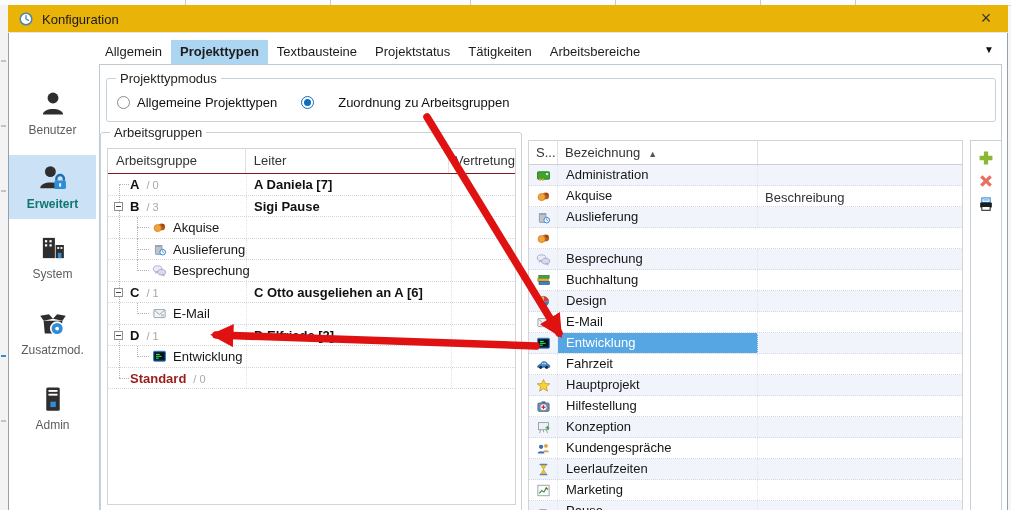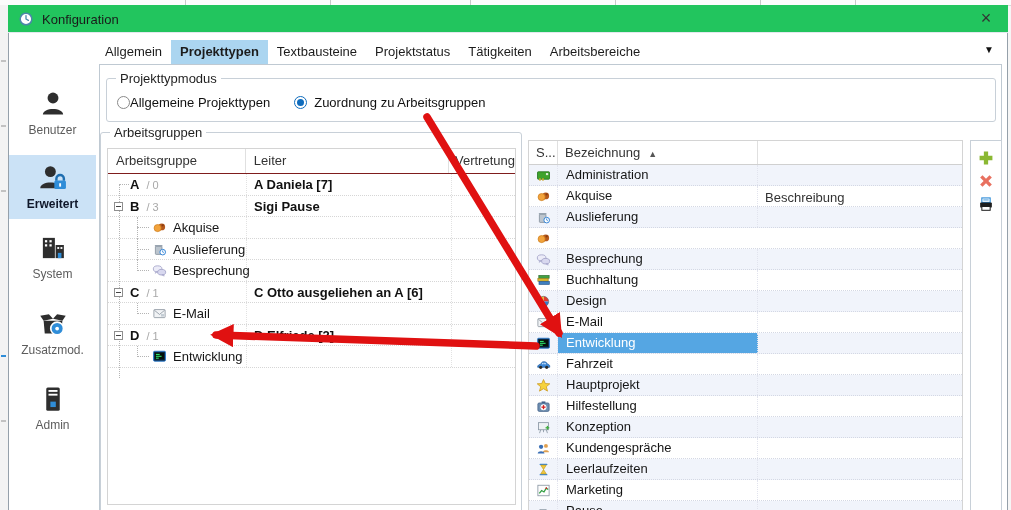--- a/index.html
+++ b/index.html
@@ -7,53 +7,53 @@
   #stage{position:relative;width:1011px;height:510px;overflow:hidden;background:#f6f6f6;}
 
   
   .bg-top{position:absolute;left:0;top:0;width:1011px;height:5px;background:#fcfcfc;border-bottom:1px solid #d8d8d8;}
   .bg-top i{position:absolute;top:0;width:1px;height:5px;background:#c9c9c9;}
   .bg-left{position:absolute;left:0;top:5px;width:8px;height:505px;background:#f3f3f3;}
   .bg-left i{position:absolute;left:1px;width:5px;height:2px;background:#c2c2c2;}
 
   
   #dialog{position:absolute;left:8px;top:5px;width:1000px;height:520px;background:#fff;border:1px solid #95a0aa;box-sizing:border-box;}
-  #titlebar{position:absolute;left:8px;top:5px;width:1000px;height:28px;background:#22c55e;border-bottom:1px solid #e3e8ee;box-sizing:border-box;}
+  #titlebar{position:absolute;left:8px;top:5px;width:1000px;height:28px;background:#eab308;border-bottom:1px solid #e3e8ee;box-sizing:border-box;}
   #win-icon{position:absolute;left:10px;top:6px;width:16px;height:16px;}
   #win-title{position:absolute;left:34px;top:7px;font-size:13px;color:#1a1a1a;}
   #close-btn{position:absolute;right:6px;top:1px;width:32px;height:24px;text-align:center;line-height:24px;font-size:18px;color:#333;cursor:pointer;}
 
   
   #sidebar{position:absolute;left:9px;top:33px;width:87px;height:477px;background:#fff;}
   .sb-item{position:absolute;left:0;width:87px;height:64px;display:flex;flex-direction:column;align-items:center;justify-content:center;cursor:pointer;}
   .sb-item .ic{display:block;}
   .sb-item .sb-label{font-size:12px;color:#5c5c5c;margin-top:4px;}
   .sb-item.selected{background:var(--sb-sel,#cbe2f6);}
-  .sb-item.selected .sb-label{color:#0f172a;font-weight:bold;}
+  .sb-item.selected .sb-label{color:#0f766e;font-weight:bold;}
 
   
   #tabbar{position:absolute;left:96px;top:40px;height:24px;display:flex;}
   .tab{font-size:13px;color:#1c1c1c;padding:4px 9px 5px 9px;cursor:pointer;white-space:nowrap;}
   .tab.selected{background:var(--tab-sel,#abd5f0);font-weight:bold;}
   #tab-overflow{position:absolute;left:984px;top:44px;font-size:10px;color:#111;cursor:pointer;}
 
   
   #panel{position:absolute;left:99px;top:64px;width:903px;height:456px;border:1px solid #bfc9d2;background:#fff;box-sizing:border-box;}
 
   
   .groupbox{position:absolute;border:1px solid #c8d0d8;border-radius:3px;background:#fff;}
   .gb-label{position:absolute;top:-8px;left:9px;background:#fff;padding:0 4px;font-size:13px;color:#1f1f1f;}
   #mode-box{left:106px;top:78px;width:888px;height:42px;text-align:right;}
   #mode-options{position:absolute;left:10px;top:16px;display:flex;}
   .radio-opt{display:flex;align-items:center;margin-right:24px;cursor:pointer;}
   .radio-opt .rad{width:13px;height:13px;border-radius:50%;border:1px solid #8a8a8a;background:#fff;position:relative;box-sizing:border-box;}
   .radio-opt.selected .rad{border-color:#0f6cbd;}
   .radio-opt.selected .rad::after{content:"";position:absolute;left:2px;top:2px;width:7px;height:7px;border-radius:50%;background:#0f6cbd;}
-  .radio-opt .rlabel{font-size:13px;color:#111;}
-  .radio-opt.selected .rlabel{margin-left:7px;}
+  .radio-opt .rlabel{font-size:13px;color:#111;margin-left:7px;}
+  .radio-opt.selected .rlabel{margin-left:24px;}
   #wg-box{left:100px;top:132px;width:420px;height:388px;}
 
   
   #wg-table{position:absolute;left:107px;top:148px;width:409px;height:357px;border:1px solid #d4d4d4;background:#fff;box-sizing:border-box;overflow:hidden;}
   .wg-header{display:flex;height:24px;border-bottom:1px solid #7f1d1d;}
   .wg-header .hc{font-size:13px;color:#333;line-height:24px;box-sizing:border-box;border-right:1px solid #e0e0e0;padding-left:8px;cursor:pointer;}
   .wg-header .hc:last-child{border-right:none;}
   #wg-rows{position:relative;}
   .wg-row{display:flex;height:21.5px;border-bottom:1px dotted #d6d6d6;box-sizing:border-box;cursor:pointer;}
   .wgc1{width:139px;position:relative;box-sizing:border-box;border-right:1px dotted #e2e2e2;}
@@ -338,20 +338,28 @@
                 <rect x="4.2" y="5.2" width="4" height="1.2" fill="#2ee06a"></rect>
                 <rect x="4.2" y="7.2" width="6" height="1.2" fill="#2ee06a"></rect>
                 <rect x="4.2" y="9.2" width="3" height="1.2" fill="#2ee06a"></rect>
               </svg>
             </span>
             <span class="child-name">Entwicklung</span>
           </div>
           <div class="wgc2"></div>
           <div class="wgc3"></div>
         </div>
+        <div class="wg-row">
+          <div class="wgc1">
+            <span class="grp-stub"></span>
+            <span class="grp-name" style="color: rgb(155, 27, 27);">Standard<span class="grp-count">/ 0</span></span>
+          </div>
+          <div class="wgc2"></div>
+          <div class="wgc3"></div>
+        </div>
       </div>
   </div>
 
   <div id="pt-table">
     <div class="pt-header" id="pt-header">
         <div class="hc" style="width: 29px;">S...</div>
         <div class="hc" style="width: 200px;">Bezeichnung<span class="sort-ind">▲</span></div>
         <div class="hc" style="flex: 1 1 0%;">Beschreibung</div>
       </div>
     <div id="pt-rows">

